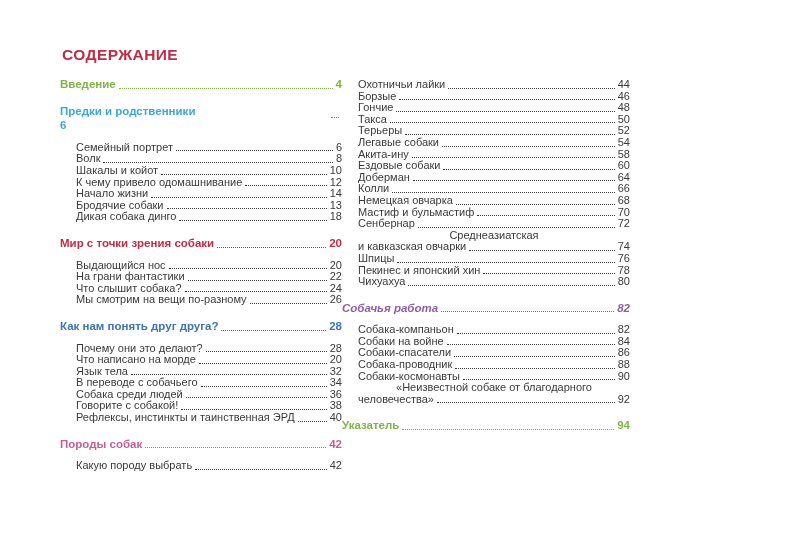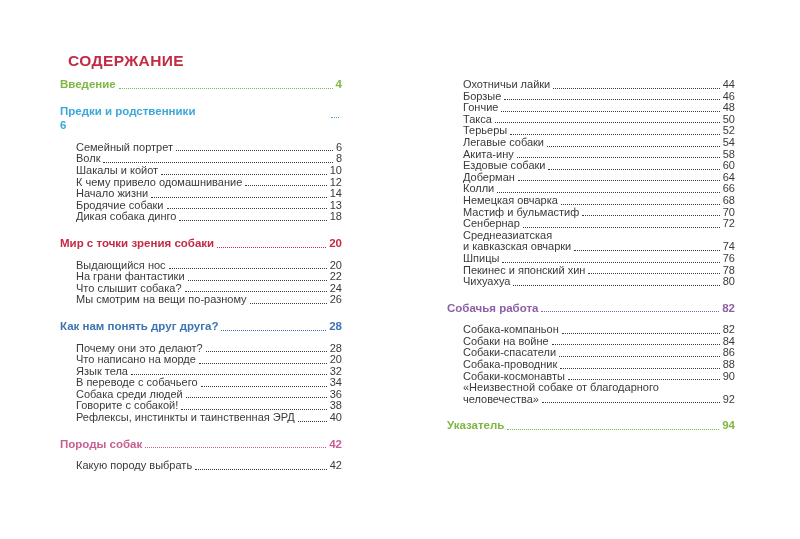--- a/index.html
+++ b/index.html
@@ -16,56 +16,56 @@
   .page {
     position: relative;
     width: 800px;
     height: 539px;
     background: #ffffff;
   }
   .page-title {
     position: absolute;
     left: 60px;
     top: 44px;
-    margin: 8px;
+    margin: 2px;
     font-size: 15.5px;
     font-weight: bold;
     letter-spacing: 0.4px;
   }
   .columns {
     position: absolute;
     top: 79px;
     left: 60px;
     display: flex;
   }
   .col {
     display: block;
   }
-  .col-left  { width: 282px; margin-right: 105px; }
+  .col-left  { width: 282px; }
   .col-right { width: 288px; }
   .row {
     display: flex;
     align-items: baseline;
     font-size: 11px;
     line-height: 11.6px;
     color: #3a3a3a;
   }
   .row .text { white-space: nowrap; }
   .row .leader {
     flex: 1 1 auto;
     min-width: 8px;
     border-bottom: 1.7px dotted currentColor;
     margin: 0 3px 2px 3px;
     align-self: flex-end;
   }
   .row .pnum {
     text-align: right;
     white-space: nowrap;
   }
-  .row.item, .row.line { padding-left: 16px; }
+  .row.item, .row.line { padding-left: 16px; justify-content: center; }
   .row.heading {
     font-weight: bold;
     font-size: 11.5px;
     margin-top: 15px;
     margin-bottom: 10px;
   }
   .col > .row.heading:first-child { margin-top: 0; }
 </style>
 </head>
 <body>
@@ -277,21 +277,21 @@
         <div class="row item">
           <span class="text">Пекинес и японский хин</span>
           <span class="leader"></span>
           <span class="pnum">78</span>
         </div>
         <div class="row item">
           <span class="text">Чихуахуа</span>
           <span class="leader"></span>
           <span class="pnum">80</span>
         </div>
-        <div class="row heading" style="color: rgb(141, 95, 167);">
+        <div class="row heading" style="color: rgb(141, 95, 167); font-style: italic;">
           <span class="text">Собачья работа</span>
           <span class="leader"></span>
           <span class="pnum">82</span>
         </div>
         <div class="row item">
           <span class="text">Собака-компаньон</span>
           <span class="leader"></span>
           <span class="pnum">82</span>
         </div>
         <div class="row item">

